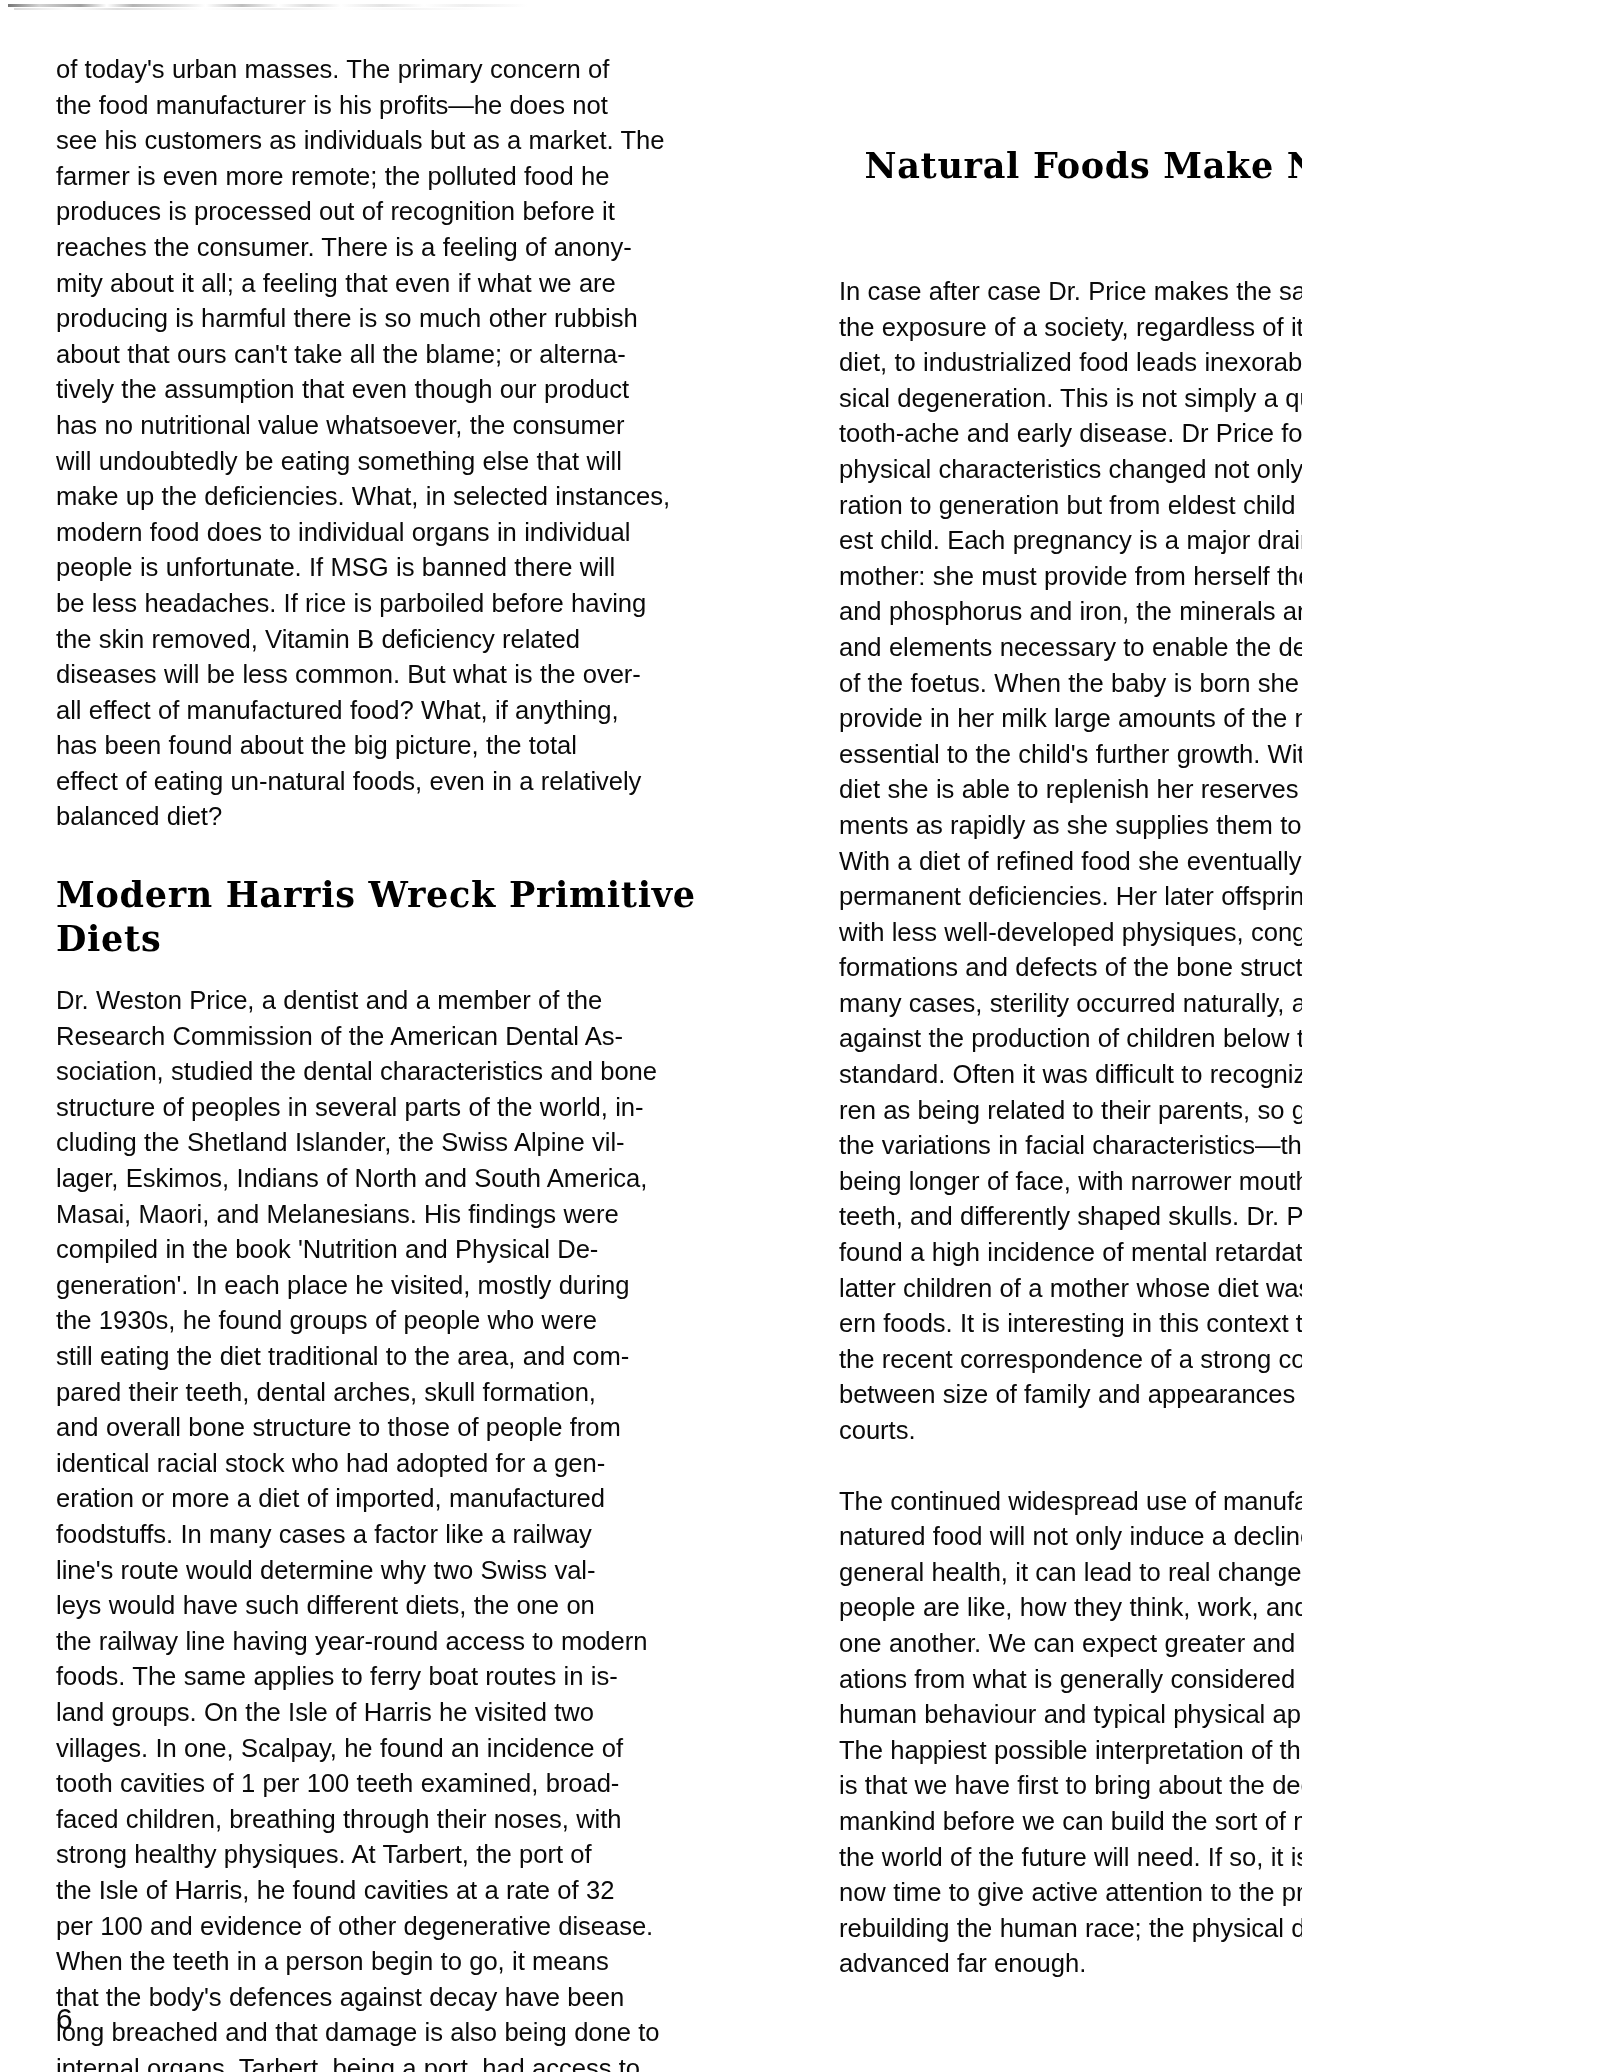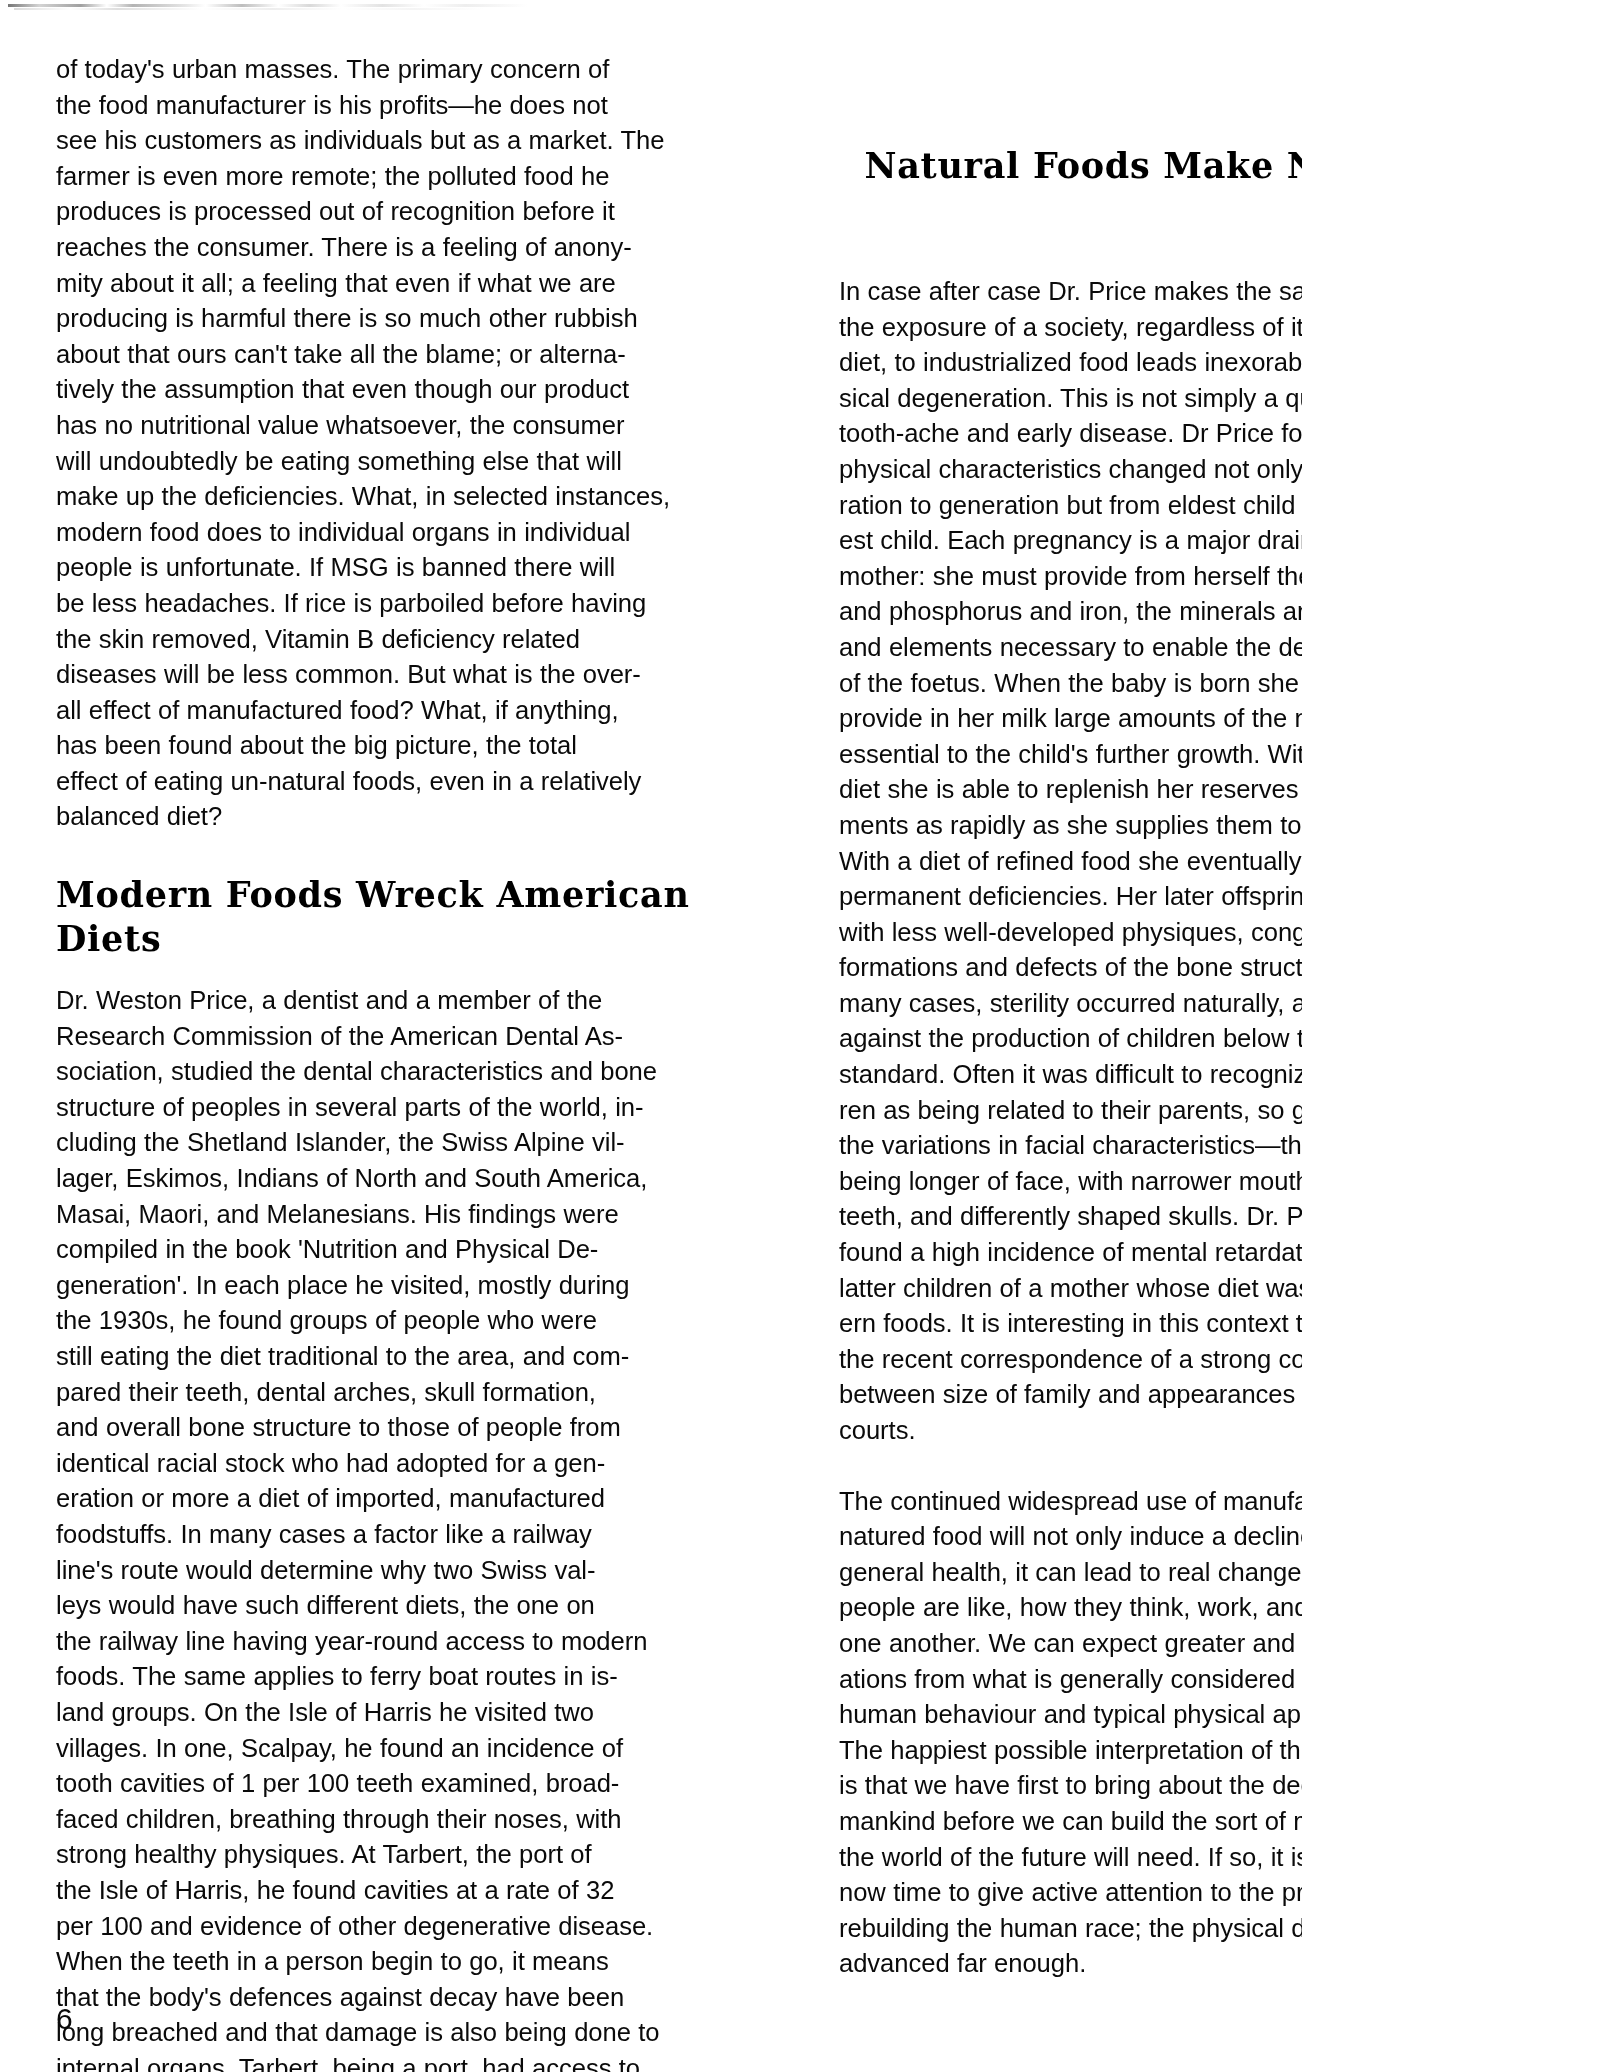--- a/index.html
+++ b/index.html
@@ -150,21 +150,21 @@
 modern food does to individual organs in individual
 people is unfortunate. If MSG is banned there will
 be less headaches. If rice is parboiled before having
 the skin removed, Vitamin B deficiency related
 diseases will be less common. But what is the over-
 all effect of manufactured food? What, if anything,
 has been found about the big picture, the total
 effect of eating un-natural foods, even in a relatively
 balanced diet?</p>
 
-      <h2 class="section-heading heading-left">Modern Foods Wreck American Diets</h2>
+      <h2 class="section-heading heading-left">Modern Harris Wreck Primitive Diets</h2>
 
       <p class="body-par">Dr. Weston Price, a dentist and a member of the
 Research Commission of the American Dental As-
 sociation, studied the dental characteristics and bone
 structure of peoples in several parts of the world, in-
 cluding the Shetland Islander, the Swiss Alpine vil-
 lager, Eskimos, Indians of North and South America,
 Masai, Maori, and Melanesians. His findings were
 compiled in the book 'Nutrition and Physical De-
 generation'. In each place he visited, mostly during

